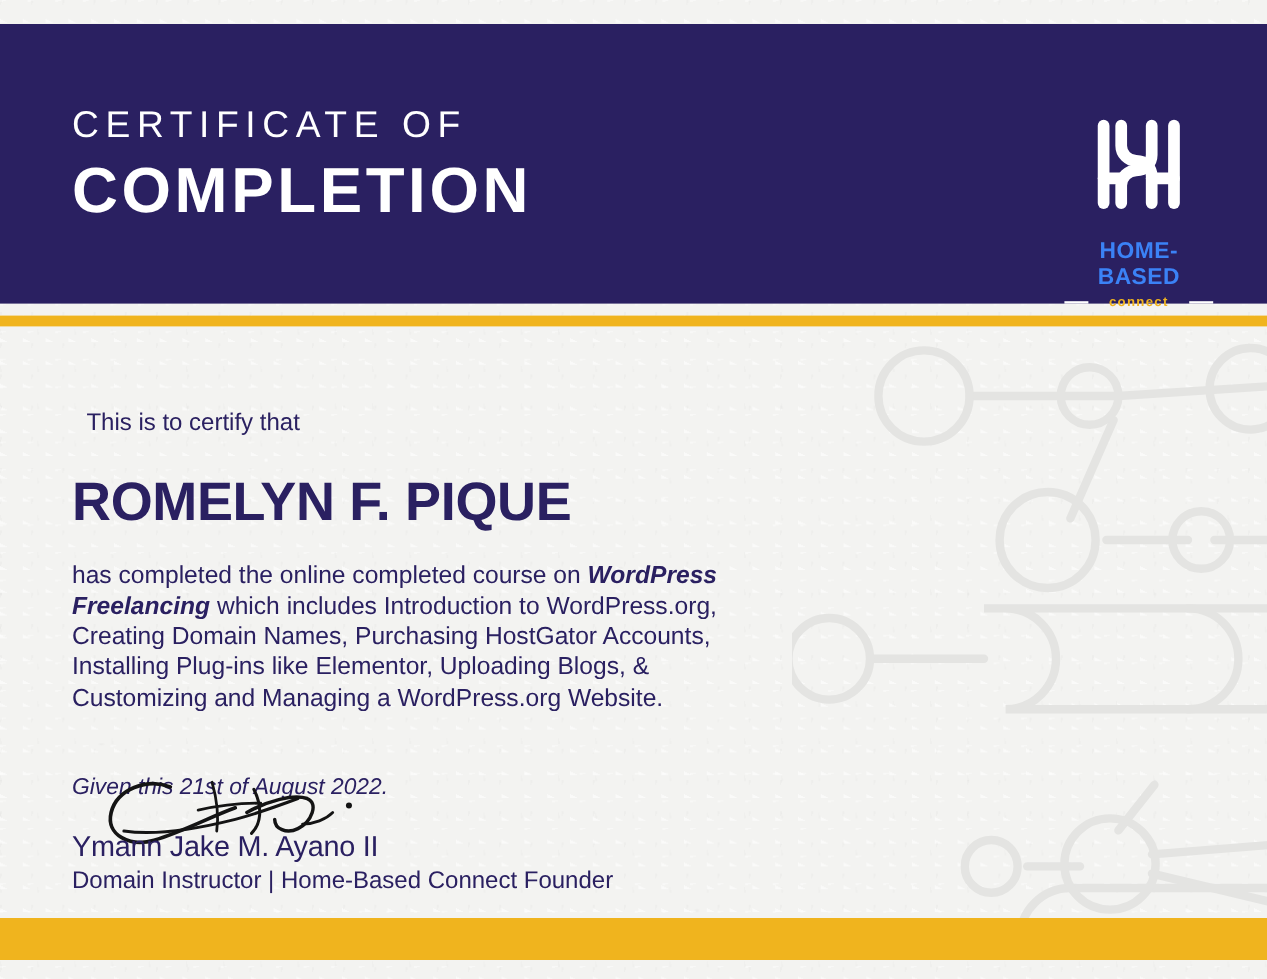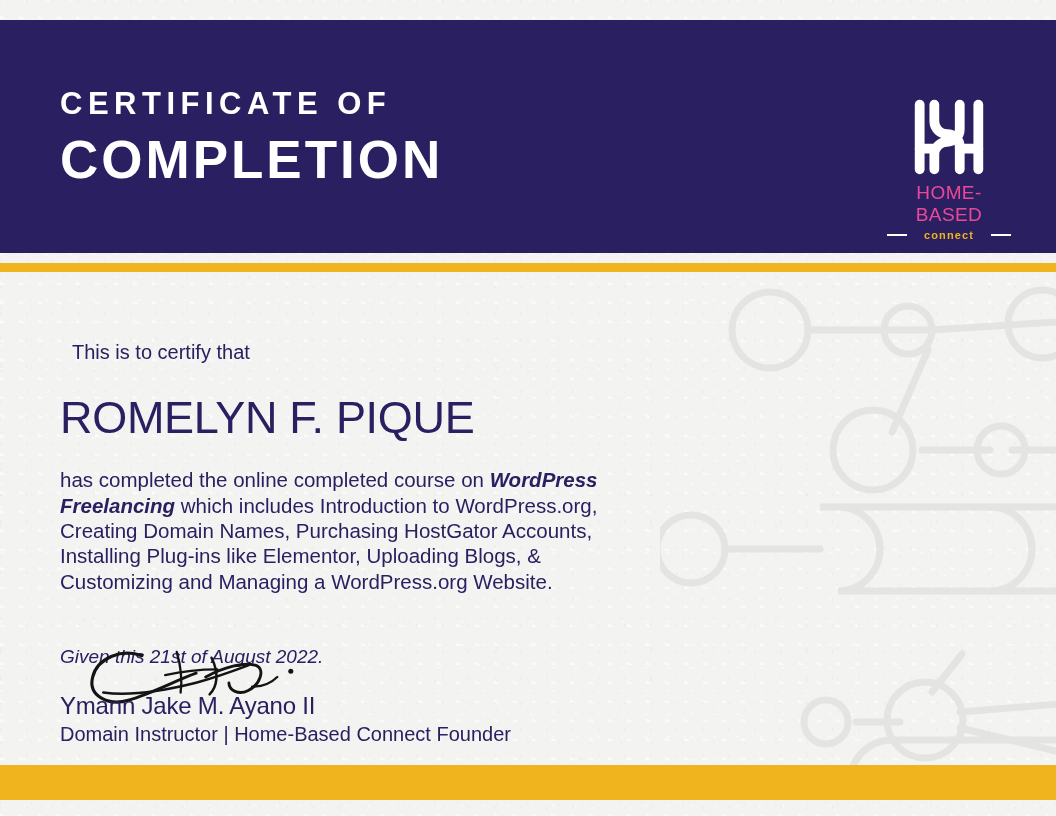--- a/index.html
+++ b/index.html
@@ -61,21 +61,21 @@
     background: #2a2061;
   }
   .header-title-block {
     position: absolute;
     left: 60px;
     top: 68px;
   }
   .title-line1 {
     color: #ffffff;
     font-size: 31px;
-    font-weight: bold;
+    font-weight: normal;
     letter-spacing: 5.5px;
     line-height: 1;
     margin: 0 0 14px 0;
   }
   .title-line2 {
     color: #ffffff;
     font-size: 53px;
     font-weight: bold;
     letter-spacing: 3px;
     line-height: 1;
@@ -85,25 +85,25 @@
   
   .logo {
     position: absolute;
     right: 45px;
     top: 72px;
     width: 124px;
     text-align: center;
   }
   .logo-mark { display: block; margin: 0 auto; }
   .logo-word {
-    color: #ec4899;
+    color: #3b82f6;
     font-size: 19px;
-    font-weight: normal;
+    font-weight: bold;
     letter-spacing: 0.4px;
-    margin-top: 0;
+    margin-top: 17px;
   }
   .logo-tagline-row {
     display: flex;
     align-items: center;
     justify-content: center;
     gap: 17px;
     margin-top: 3px;
   }
   .logo-rule {
     display: block;
@@ -144,21 +144,21 @@
     width: 580px;
     color: #2a2061;
   }
   .intro-line {
     font-size: 20px;
     line-height: 1.2;
     margin: 12px;
   }
   .recipient-name {
     font-size: 45px;
-    font-weight: normal;
+    font-weight: bold;
     letter-spacing: -0.3px;
     line-height: 1.05;
     margin: 30px 0 0 0;
     color: #2a2061;
   }
   .description {
     font-size: 20.5px;
     line-height: 1.24;
     margin: 26px 0 0 0;
   }

